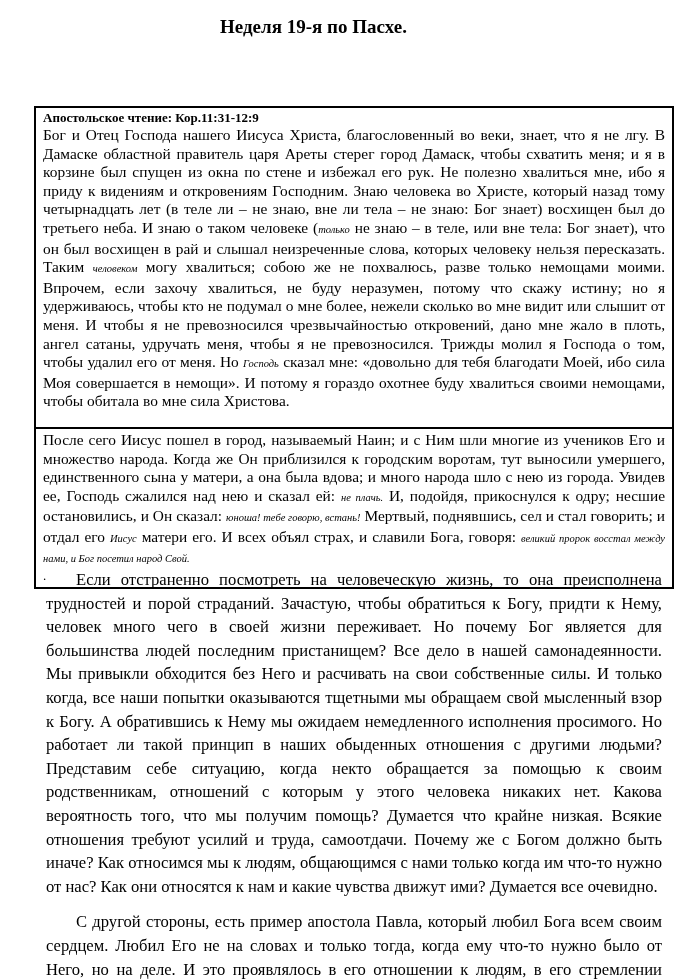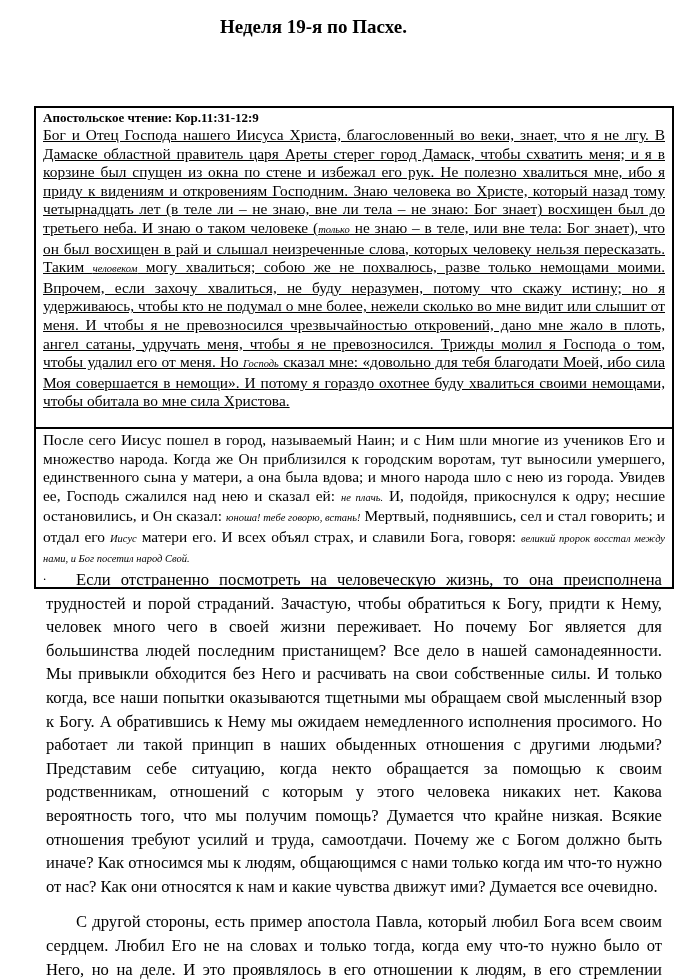--- a/index.html
+++ b/index.html
@@ -15,21 +15,21 @@
     position: absolute; left: 34px; top: 62px; width: 636px;
     border: 2px solid #000; box-sizing: content-box; margin-top: 44px;
   }
   .section { padding: 2px 7px 4px 7px; }
   .section + .section { border-top: 2px solid #000; }
   .sec-label { font-weight: bold; font-size: 13px; line-height: 16px; }
   .sec-text {
     font-size: 15.4px; line-height: 18.6px; text-align: justify;
   }
   .sec-text em { font-style: italic; font-size: 10.5px; }
-  .apostle .sec-text { padding-bottom: 12px; text-decoration: underline; }
+  .apostle .sec-text { padding-bottom: 12px; }
   .dot { font-size: 13px; line-height: 14px; }
   .body-text {
     position: absolute; left: 34px; top: 556px; width: 640px;
     font-size: 16.6px; line-height: 23.6px; text-align: justify;
   }
   .body-text p { margin: 12px; text-indent: 30px; }
 </style>
 </head>
 <body>
 

